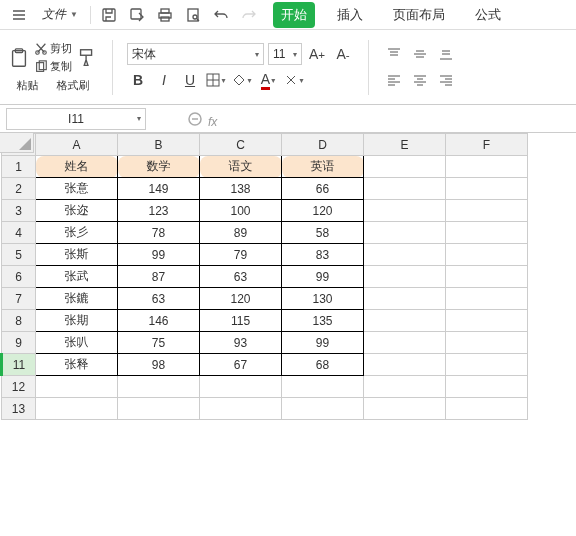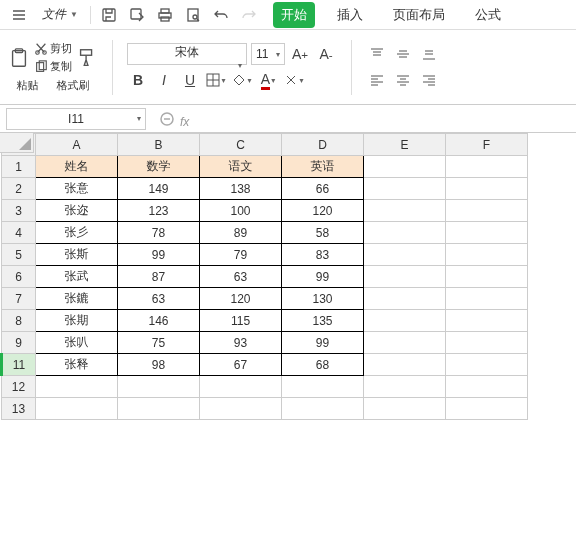--- a/index.html
+++ b/index.html
@@ -13,40 +13,40 @@
 .tab { padding: 4px 8px; cursor: pointer; }
 .tab.active { background: #22b14c; color: #fff; border-radius: 4px; text-align: right; }
 
 .ribbon { height: 75px; border-bottom: 1px solid #ccc; display: flex; align-items: center; padding: 4px 8px; gap: 12px; }
 .rib-group { display: flex; flex-direction: column; gap: 4px; align-items: center; }
 .rib-row { display: flex; align-items: center; gap: 4px; }
 .rib-big { display: flex; flex-direction: column; align-items: center; font-size: 11px; cursor: pointer; }
 .rib-big svg { width: 22px; height: 22px; }
 .rib-small { display: flex; align-items: center; gap: 2px; font-size: 11px; cursor: pointer; }
 .font-sel { border: 1px solid #ccc; height: 22px; display: flex; align-items: center; padding: 0 4px; font-size: 12px; background: #fff; }
-.font-name { width: 120px; flex-direction: column; }
+.font-name { width: 137px; }
 .font-size { width: 34px; }
 .fmt-btn { width: 22px; height: 22px; display: flex; align-items: center; justify-content: center; border: none; background: none; cursor: pointer; font-size: 14px; color: #444; }
 .drop { font-size: 8px; margin-left: 1px; color: #666; }
 
-.namebox-row { height: 28px; border-bottom: 1px solid #ccc; display: flex; align-items: center; }
+.namebox-row { height: 28px; border-bottom: 1px solid #ccc; display: flex; align-items: center; gap: 28px; }
 .namebox { width: 140px; height: 22px; border: 1px solid #ccc; margin: 0 6px; display: flex; align-items: center; justify-content: center; font-size: 12px; position: relative; }
 .namebox .drop { position: absolute; right: 4px; }
 .fx-area { display: flex; align-items: flex-end; gap: 6px; color: #999; padding-left: 8px; }
 
 .grid { position: relative; }
 .corner { position: absolute; left: 0; top: 0; width: 34px; height: 20px; background: #f0f0f0; border-right: 1px solid #ccc; border-bottom: 1px solid #ccc; }
 .corner::after { content: ""; position: absolute; right: 2px; bottom: 2px; border: 6px solid transparent; border-right-color: #aaa; border-bottom-color: #aaa; }
 table { border-collapse: collapse; table-layout: fixed; }
 th, td { border: 1px solid #ccc; height: 22px; font-size: 12px; text-align: center; font-weight: normal; }
 th.colhead { background: #f0f0f0; width: 82px; }
 th.rowhead { background: #f0f0f0; width: 34px; }
 th.rowhead.sel { background: #d7eed7; border-left: 3px solid #22b14c; }
 td.cell { background: #fff; width: 82px; }
-.hdr-cell { background: #fce5cd !important; }
+.hdr-cell { background: #fce5cd !important; border-radius: 8px; }
 .bordered { border: 1px solid #000 !important; }
 </style>
 </head>
 <body>
 
 <div class="titlebar">
   <div class="menu-btn">
       <svg width="14" height="14" viewBox="0 0 14 14">
         <path d="M1 3h12M1 7h12M1 11h12" stroke="#555" stroke-width="1.5"></path>
       </svg>

